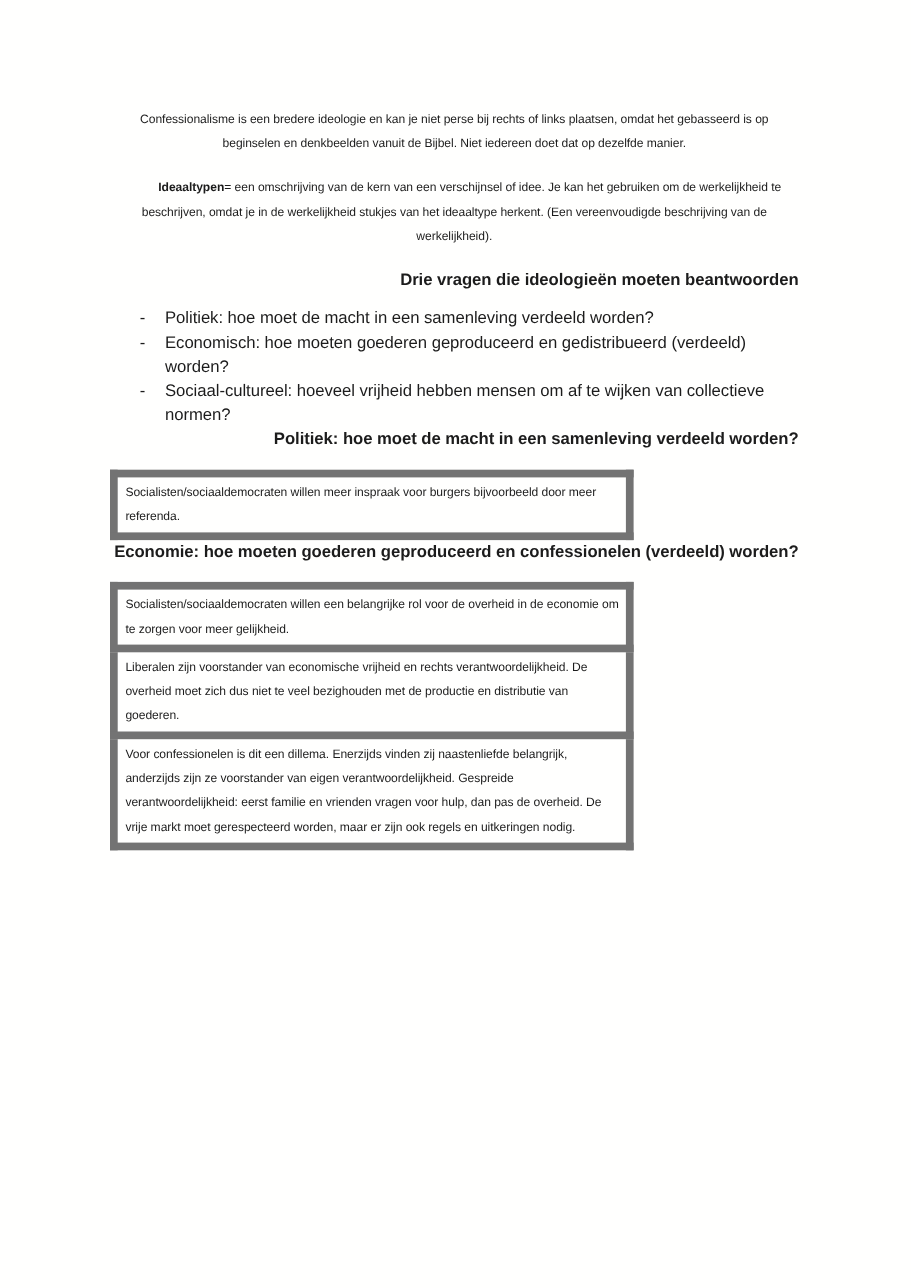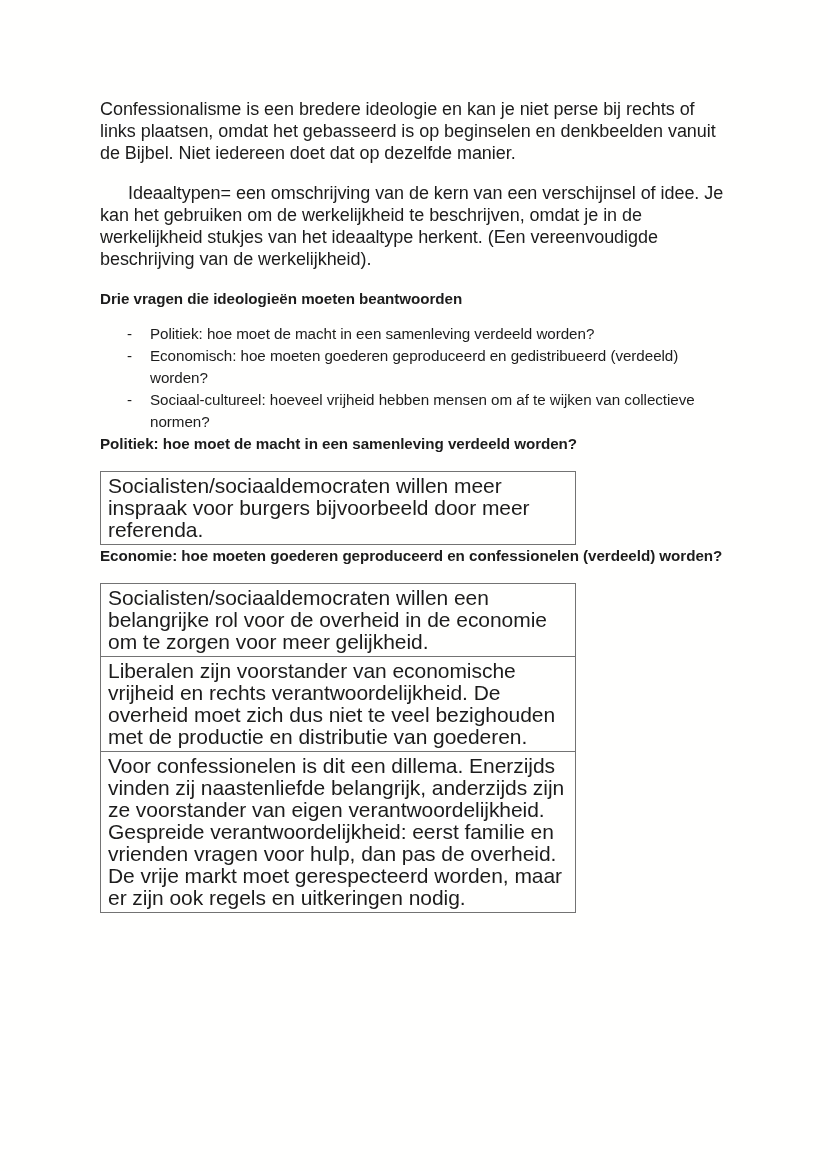--- a/index.html
+++ b/index.html
@@ -22,34 +22,36 @@
     overflow: hidden;
   }
   .content {
     position: absolute;
     left: 100px;
     top: 98px;
     width: 626px;
   }
   p.para {
     margin: 0 0 18px 0;
-    font-size: 18px;
+    font-size: 11px;
     line-height: 22px;
     letter-spacing: -0.05px;
+    text-align: center;
   }
   .bold {
-    font-weight: normal;
+    font-weight: bold;
     margin-left: 28px;
   }
   h3.section-heading {
     margin: 0;
     font-size: 15.2px;
     line-height: 22px;
     font-weight: bold;
     letter-spacing: -0.05px;
+    text-align: right;
   }
   .heading-gap-top-1 { margin-top: 30px; }
   .heading-gap-top-2 { margin-top: 31px; }
   .heading-gap-top-3 { margin-top: 27px; }
 
   ul.dash-list {
     margin: 13px 0 0 0;
     padding: 0;
     list-style: none;
   }
@@ -66,23 +68,23 @@
     top: 0;
   }
 
   table.box-table {
     border-collapse: collapse;
     width: 476px;
     margin-top: 16px;
     table-layout: fixed;
   }
   table.box-table td {
-    border: 1px solid #737373;
+    border: 7px solid #737373;
     padding: 3px 6px 3px 7px;
-    font-size: 21px;
+    font-size: 11px;
     line-height: 22px;
     letter-spacing: -0.05px;
     vertical-align: top;
   }
   td.pad-extra-bottom {
     padding-bottom: 25px;
   }
   td.pad-extra-bottom-sm {
     padding-bottom: 20px;
   }

